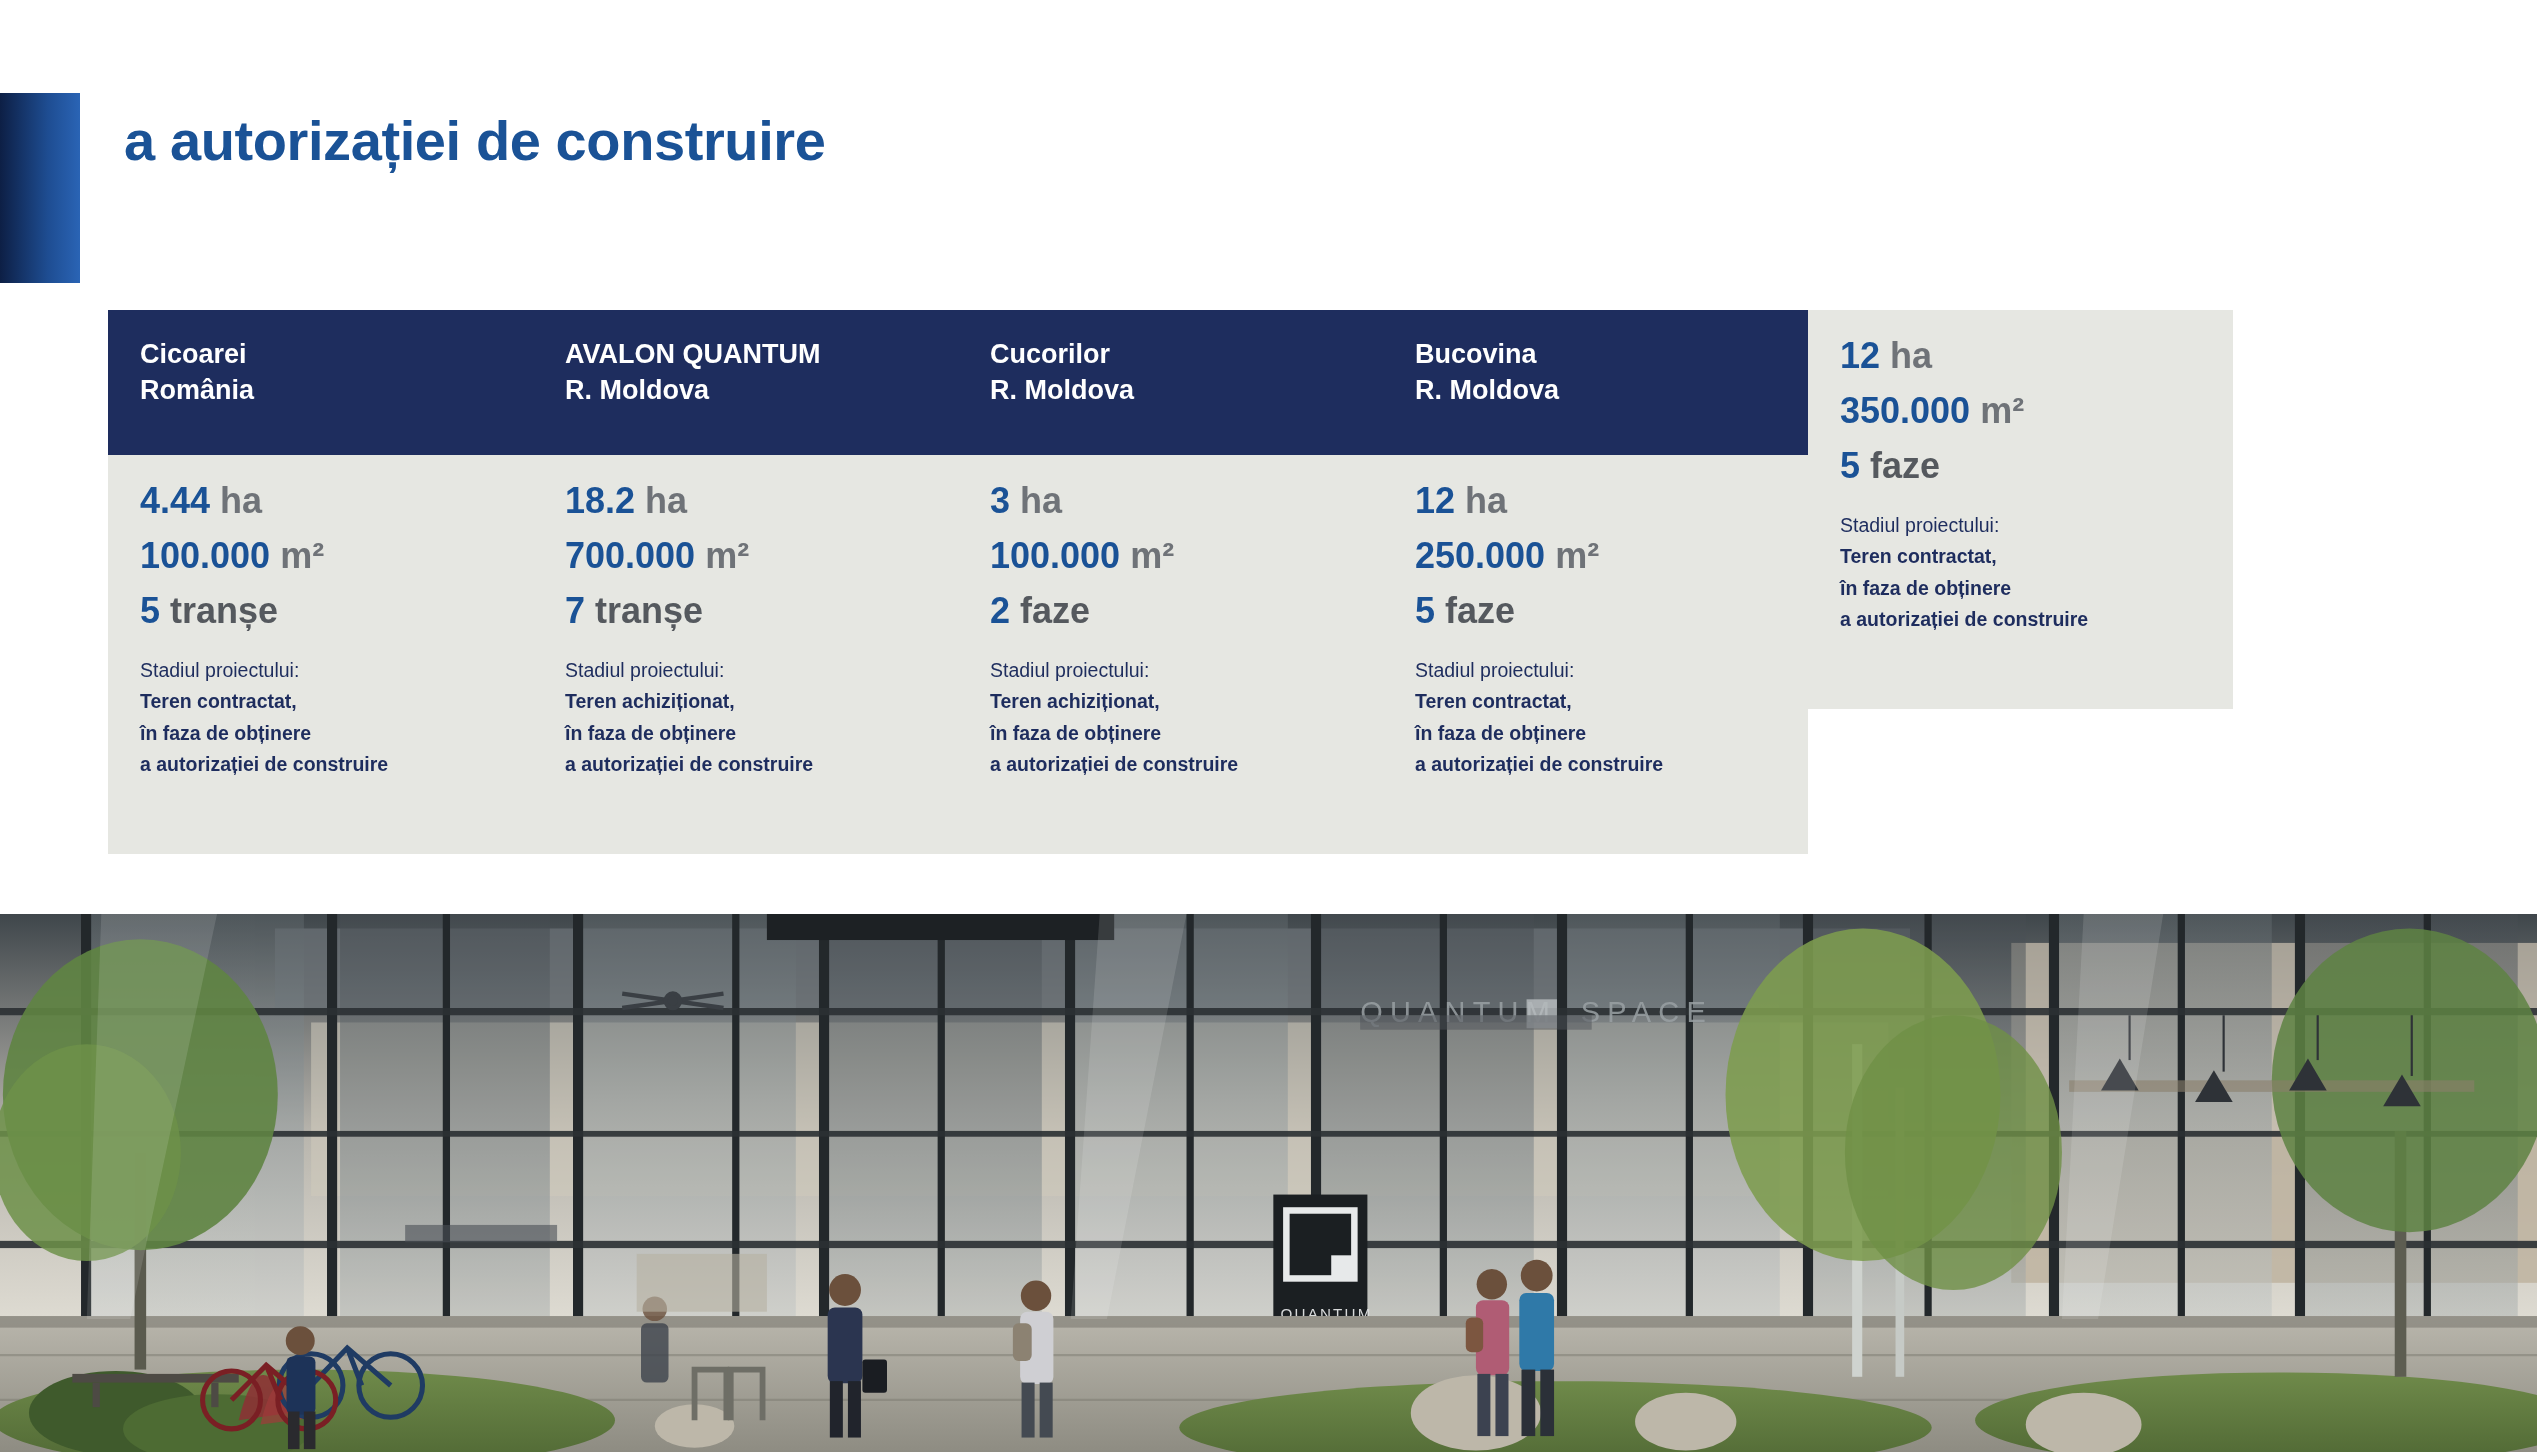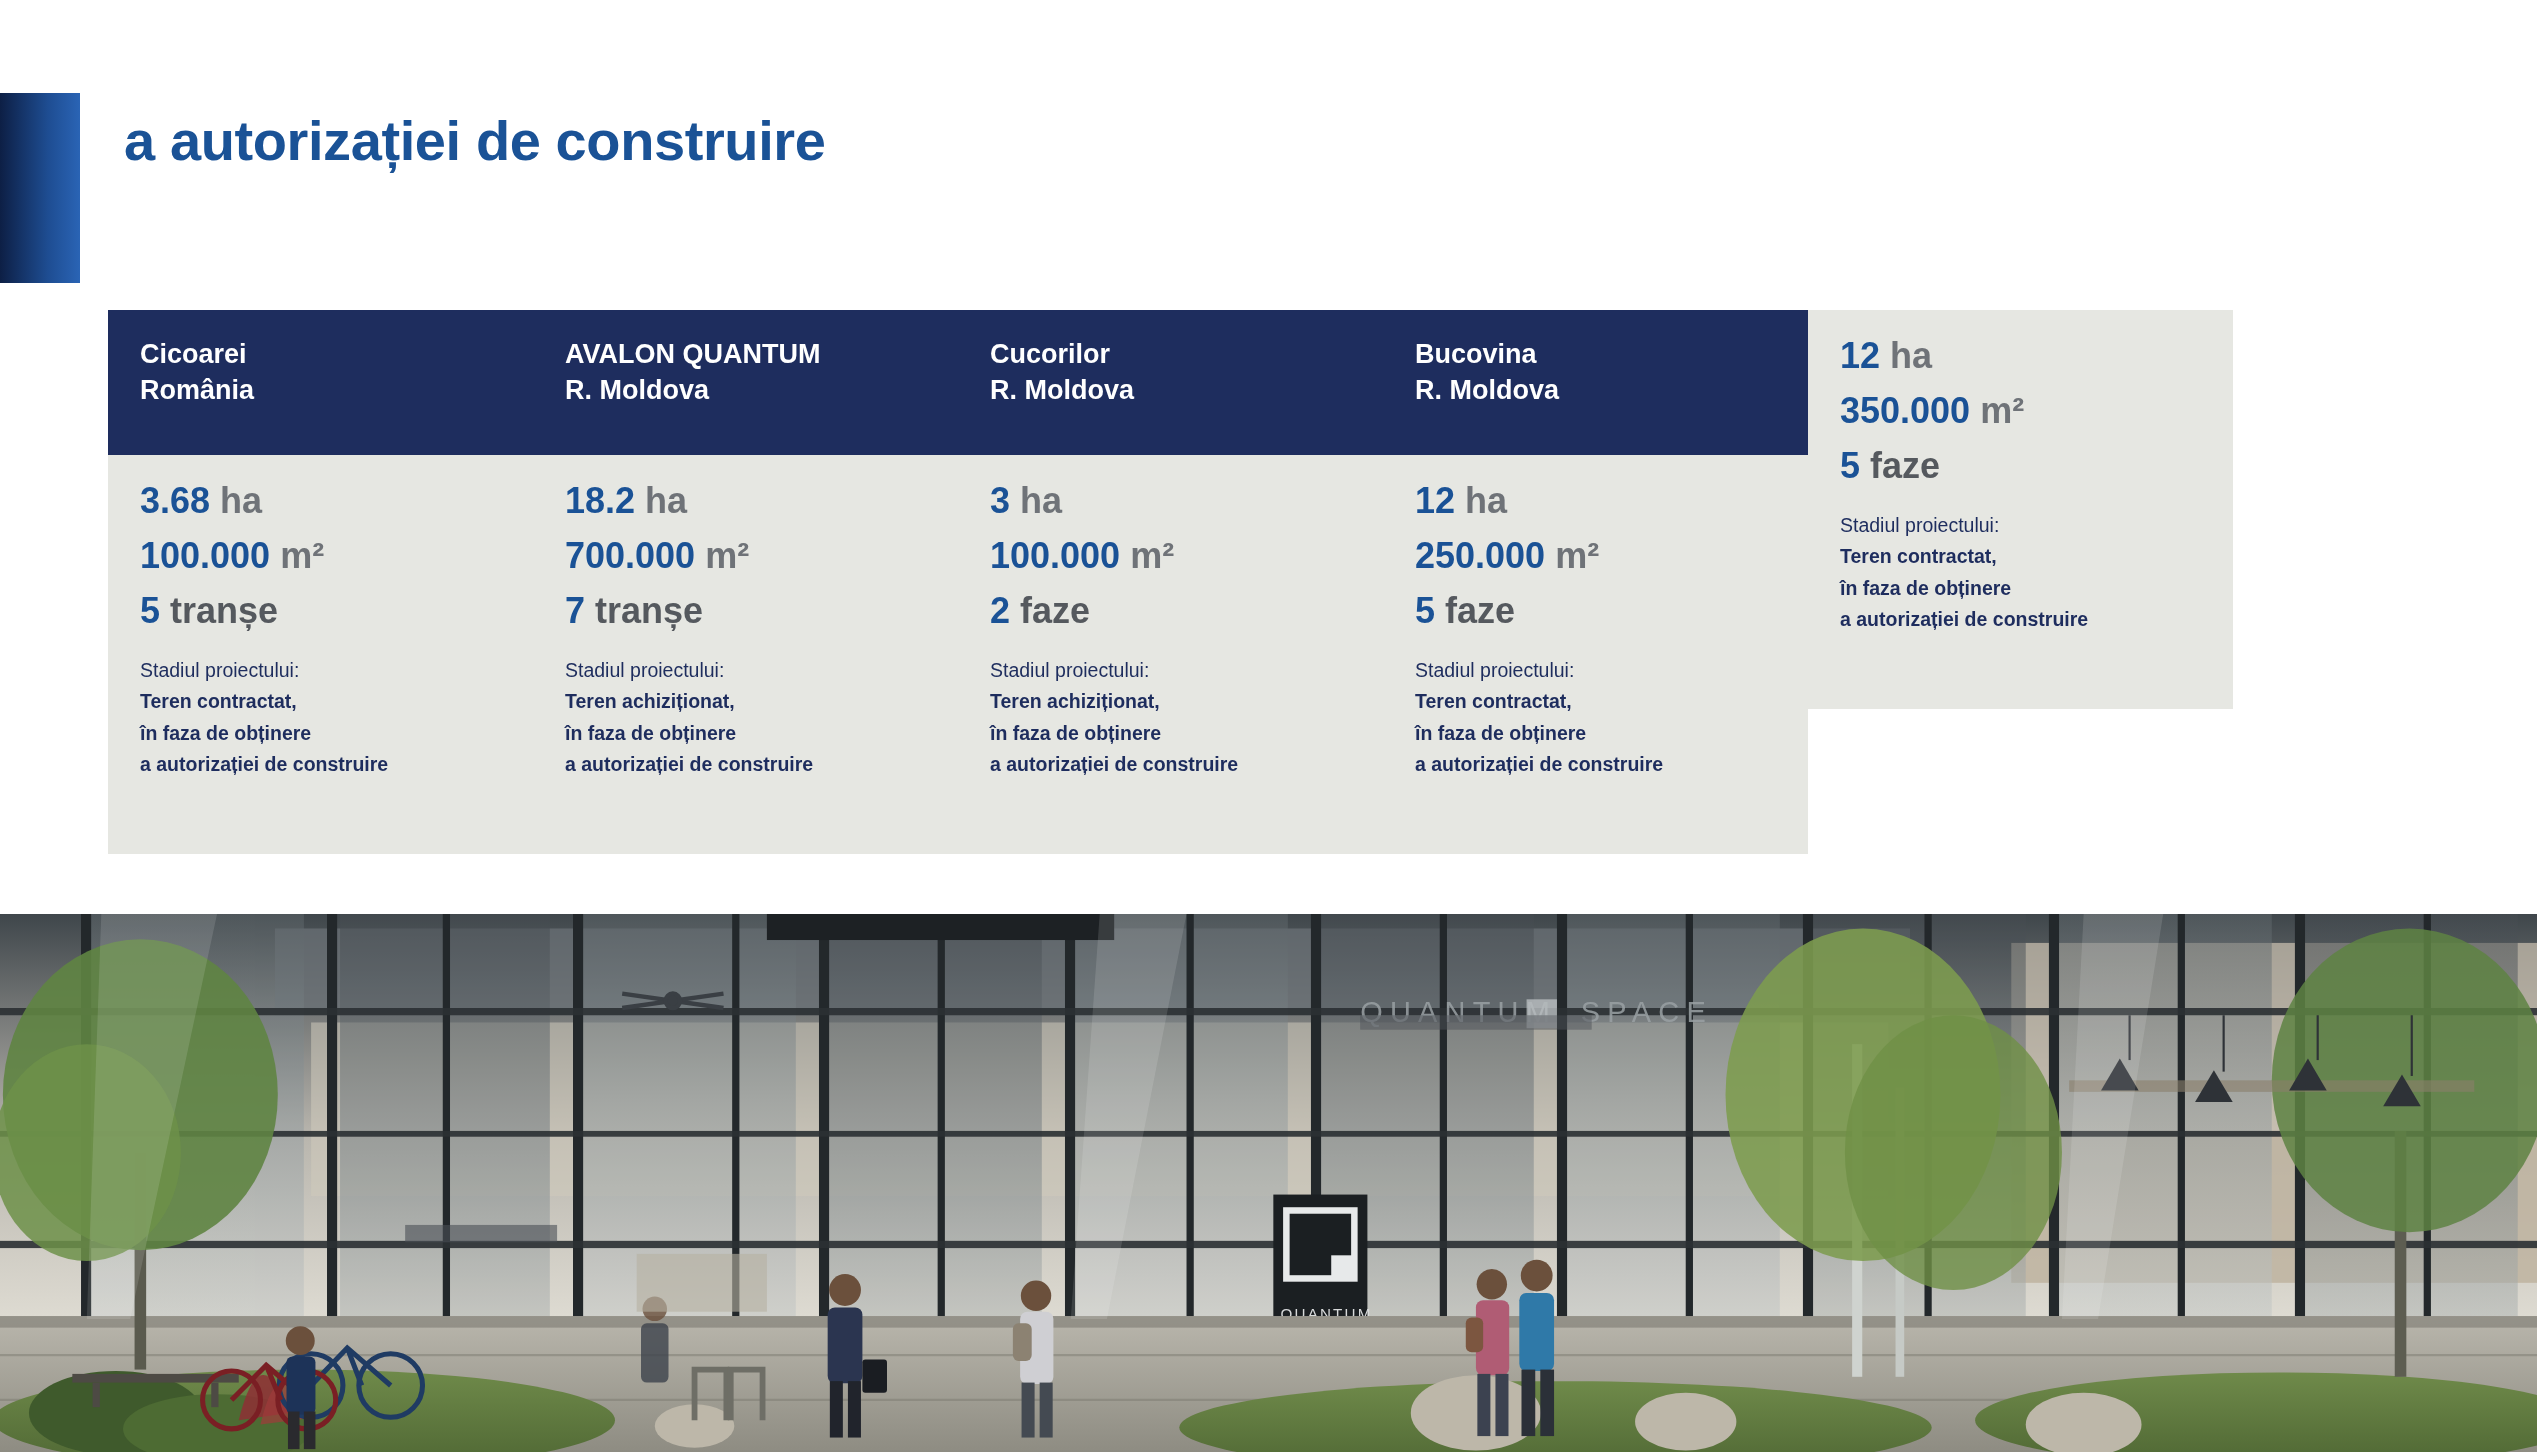--- a/index.html
+++ b/index.html
@@ -134,21 +134,21 @@
 </div>
 
 <div class="cards-row">
 
   <div class="card">
     <div class="card-header">
       <div class="ch-line">Cicoarei</div>
       <div class="ch-line">România</div>
     </div>
     <div class="card-body">
-      <div class="metric"><span>3.68</span> <span class="unit">ha</span></div>
+      <div class="metric"><span>4.44</span> <span class="unit">ha</span></div>
       <div class="metric"><span>100.000</span> <span class="unit">m²</span></div>
       <div class="metric phases"><span>5</span> <span class="unit">tranșe</span></div>
       <div class="status-label">Stadiul proiectului:</div>
       <div class="status-line">Teren contractat,</div>
       <div class="status-line">în faza de obținere</div>
       <div class="status-line">a autorizației de construire</div>
     </div>
   </div>
 
   <div class="card">

